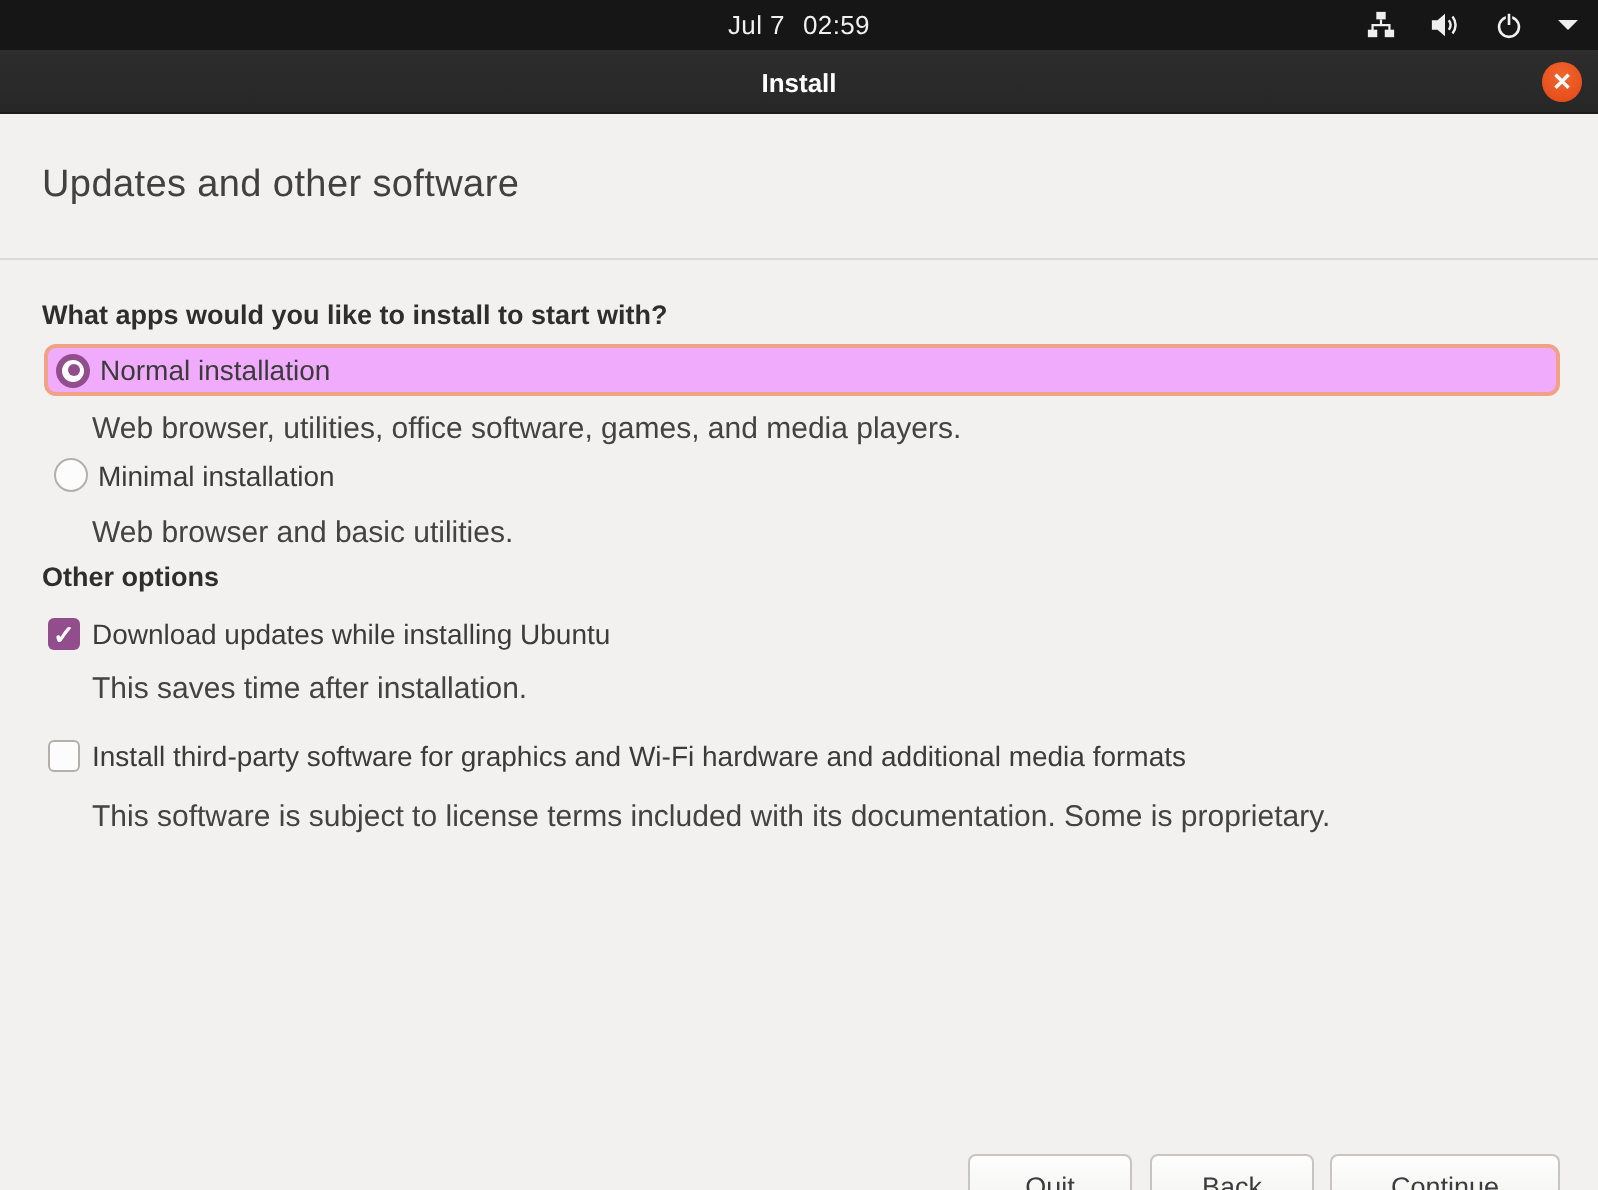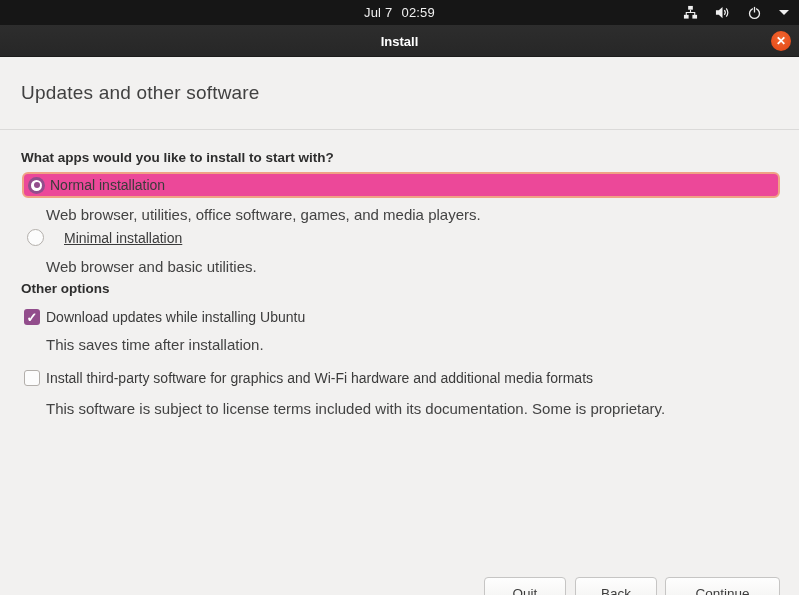--- a/index.html
+++ b/index.html
@@ -66,21 +66,21 @@
   .question, .section-label {
     position:absolute; font-size:13.5px; font-weight:bold; color:#2e2e2e;
   }
   .opt-label { font-size:14px; color:#3b3b3b; }
   .opt-desc {
     position:absolute; left:46px; font-size:15px; color:#434343;
   }
 
   .focus-row {
     position:absolute; left:22px; top:172px; width:758px; height:26px;
-    border:2px solid #f0a285; border-radius:6px; background:#ec4899;
+    border:2px solid #f0a285; border-radius:6px; background:#f0abfc;
     display:flex; align-items:center;
   }
 
   .radio {
     width:17px; height:17px; border-radius:50%; position:relative;
     flex:none;
   }
   .radio.checked { background:#924d8c; }
   .radio.checked::before {
     content:""; position:absolute; left:3px; top:3px;
@@ -169,21 +169,21 @@
 <div class="question" style="left:21px; top:150px;">What apps would you like to install to start with?</div>
 
 <div class="focus-row">
   <span class="radio checked" style="margin-left:4px;"></span>
   <span class="opt-label" style="margin-left:5px;">Normal installation</span>
 </div>
 <div class="opt-desc" style="top:206px;">Web browser, utilities, office software, games, and media players.</div>
 
 <div class="row-abs" style="left:27px; top:229px;">
   <span class="radio unchecked"></span>
-  <span class="opt-label" style="margin-left:20px;text-decoration:underline;">Minimal installation</span>
+  <span class="opt-label" style="margin-left:5px;">Minimal installation</span>
 </div>
 <div class="opt-desc" style="top:258px;">Web browser and basic utilities.</div>
 
 <div class="section-label" style="left:21px; top:281px;">Other options</div>
 
 <div class="row-abs" style="left:24px; top:309px;">
   <span class="checkbox checked"></span>
   <span class="opt-label" style="margin-left:6px;">Download updates while installing Ubuntu</span>
 </div>
 <div class="opt-desc" style="top:336px;">This saves time after installation.</div>

